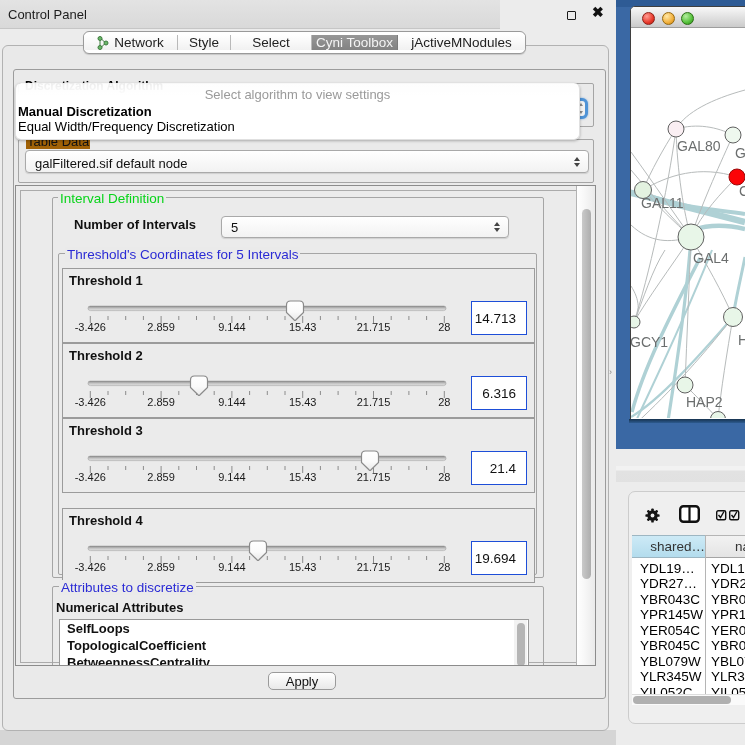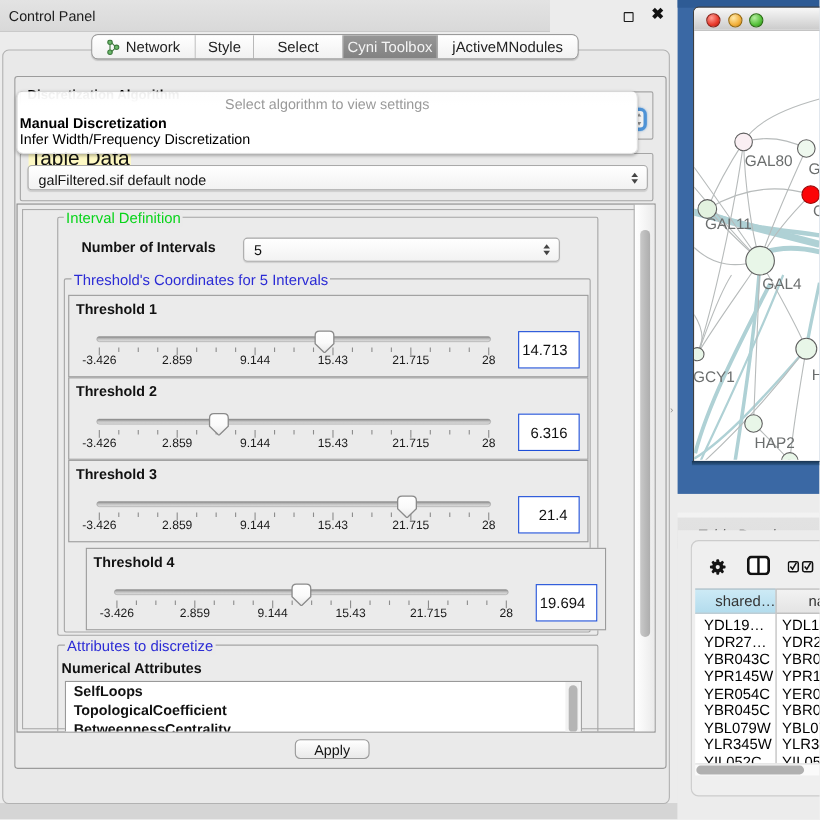--- a/index.html
+++ b/index.html
@@ -8,21 +8,21 @@
 .abs{position:absolute;}
 
 #titlebar{left:0;top:0;width:500px;height:28px;background:linear-gradient(#e3e3e3,#d9d9d9);border-bottom:1px solid #c6c6c6;}
 #titlebar .t{position:absolute;left:8px;top:7px;font-size:13px;color:#1c1c1c;}
 #btn-float{position:absolute;left:567px;top:11px;width:7px;height:7px;border:1.5px solid #1a1a1a;border-radius:1px;}
 #btn-close{position:absolute;left:592px;top:4px;font-size:14px;font-weight:bold;color:#111;}
 #bottomstrip{left:0;top:730px;width:616px;height:15px;background:#d5d5d5;}
 #container{left:2px;top:45px;width:605px;height:684px;background:#e9e9e9;border:1px solid #b2b2b2;border-radius:6px;}
 #innerpanel{left:13px;top:69px;width:591px;height:628px;background:#eaeaea;border:1px solid #9c9c9c;border-radius:3px;}
 
-.seg{display:flex;border:1px solid #9a9a9a;border-radius:6px;background:#fff;overflow:hidden;box-shadow:0 1px 1px rgba(0,0,0,0.15);}
+.seg{display:flex;border:1px solid #9a9a9a;border-radius:6px;background:#fff;overflow:hidden;box-shadow:0 1px 1px rgba(0,0,0,0.15);align-items:center;}
 .seg .s{display:flex;align-items:center;justify-content:center;font-size:13.5px;color:#222;border-right:1px solid #b9b9b9;background:linear-gradient(#ffffff,#f1f1f1);white-space:nowrap;}
 .seg .s:last-child{border-right:none;}
 .seg .s.sel{background:linear-gradient(#979797,#828282);color:#f4f4f4;border-right:1px solid #7b7b7b;}
 #toptabs{left:83px;top:31px;height:21px;}
 #toptabs .s{box-sizing:border-box;}
 #toptabs .s:nth-child(1){width:94px;}#toptabs .s:nth-child(2){width:53px;}#toptabs .s:nth-child(3){width:81px;}#toptabs .s:nth-child(4){width:86px;}#toptabs .s:nth-child(5){width:127px;}
 #bottomtabs{left:145px;top:705px;height:19px;}
 #bottomtabs .s{padding:0 11px;font-size:13px;font-weight:bold;}
 
 .group{border:1px solid #a5a5a5;border-radius:2px;}
@@ -96,21 +96,21 @@
 
   <div class="abs group" style="left:18px;top:83px;width:574px;height:42px;"></div>
   <div class="abs" style="left:25px;top:79px;font-size:12px;font-weight:bold;color:#000;">Discretization Algorithm</div>
 
   <div class="abs" style="left:576px;top:98px;width:6px;height:15px;background:#f2f2f2;border:3px solid #4f93d6;border-radius:0 6px 6px 0;box-shadow:0 0 2px rgba(79,147,214,0.8);">
     <span style="position:absolute;left:0px;top:2px;width:0;height:0;border-left:2.5px solid transparent;border-right:2.5px solid transparent;border-bottom:3.5px solid #888;"></span>
     <span style="position:absolute;left:0px;bottom:2px;width:0;height:0;border-left:2.5px solid transparent;border-right:2.5px solid transparent;border-top:3.5px solid #888;"></span>
   </div>
 
   <div class="abs group" style="left:18px;top:139px;width:574px;height:42px;"></div>
-  <div class="abs" style="left:26px;top:134px;font-size:19px;color:#111;background:#fef9c3;padding:0 1px;">Table Data</div>
+  <div class="abs" style="left:26px;top:134px;font-size:13px;color:#111;background:#a16207;padding:0 1px;">Table Data</div>
   <div class="abs combo" style="left:25px;top:150px;width:562px;height:21px;">
     <span class="txt">galFiltered.sif default node</span>
     <span class="arr">
         <i class="up"></i>
         <i class="dn"></i>
       </span>
   </div>
 
   <div class="abs" id="scrollpane">
     <div class="abs" id="contentborder"></div>
@@ -269,21 +269,21 @@
           <text x="27.3" y="62" text-anchor="middle" font-size="11" font-family="Liberation Sans, sans-serif" fill="#1a1a1a">-3.426</text>
           <text x="98.1" y="62" text-anchor="middle" font-size="11" font-family="Liberation Sans, sans-serif" fill="#1a1a1a">2.859</text>
           <text x="168.9" y="62" text-anchor="middle" font-size="11" font-family="Liberation Sans, sans-serif" fill="#1a1a1a">9.144</text>
           <text x="239.7" y="62" text-anchor="middle" font-size="11" font-family="Liberation Sans, sans-serif" fill="#1a1a1a">15.43</text>
           <text x="310.5" y="62" text-anchor="middle" font-size="11" font-family="Liberation Sans, sans-serif" fill="#1a1a1a">21.715</text>
           <text x="381.3" y="62" text-anchor="middle" font-size="11" font-family="Liberation Sans, sans-serif" fill="#1a1a1a">28</text>
           <path d="M298.5 43.5 L298.5 36 Q298.5 32 302.5 32 L311.5 32 Q315.5 32 315.5 36 L315.5 43.5 L307.8 51 Q307.0 51.7 306.2 51 Z" fill="url(#thth3)" stroke="#8a8a8a" stroke-width="1.2"></path>
         </svg>
         <div class="field">21.4</div>
       </div>
-    <div class="thbox" style="top:312px;margin-left:16px;" id="th4">
+    <div class="thbox" style="top:322px;" id="th4">
         <div class="tt">Threshold 4</div>
         <svg width="471" height="73" viewBox="0 0 471 73" style="position:absolute;left:0;top:0">
           <defs>
             <linearGradient id="tgth4" x1="0" y1="0" x2="0" y2="1">
               <stop offset="0" stop-color="#838383"></stop>
               <stop offset="0.45" stop-color="#c0c0c0"></stop>
               <stop offset="1" stop-color="#e3e3e3"></stop>
             </linearGradient>
             <linearGradient id="thth4" x1="0" y1="0" x2="0" y2="1">
               <stop offset="0" stop-color="#ffffff"></stop>
@@ -335,21 +335,21 @@
       <div style="position:absolute;right:3px;top:3px;width:8px;height:43px;background:#b5b5b5;border-radius:4px;"></div>
     </div>
 
     <div class="abs" id="vtrack"></div>
     <div class="abs" id="vthumb"></div>
   </div>
 
   <div class="abs" id="popup">
     <div class="p1">Select algorithm to view settings</div>
     <div class="p2">Manual Discretization</div>
-    <div class="p3">Infer Width/Frequency Discretization</div>
+    <div class="p3">Equal Width/Frequency Discretization</div>
   </div>
 
   <div class="abs" style="left:268px;top:672px;width:66px;height:16px;background:linear-gradient(#ffffff,#e9e9e9);border:1px solid #9a9a9a;border-radius:5px;display:flex;align-items:center;justify-content:center;font-size:13px;color:#111;">Apply</div>
 
 
   <div class="abs" id="blue"></div>
   <div class="abs" style="left:609px;top:368px;width:6px;height:8px;color:#8a8a8a;font-size:9px;line-height:8px;">›</div>
   <div class="abs" id="bluetop"></div>
   <div class="abs" id="netwin">
     <div class="abs" id="nettitle"></div>

